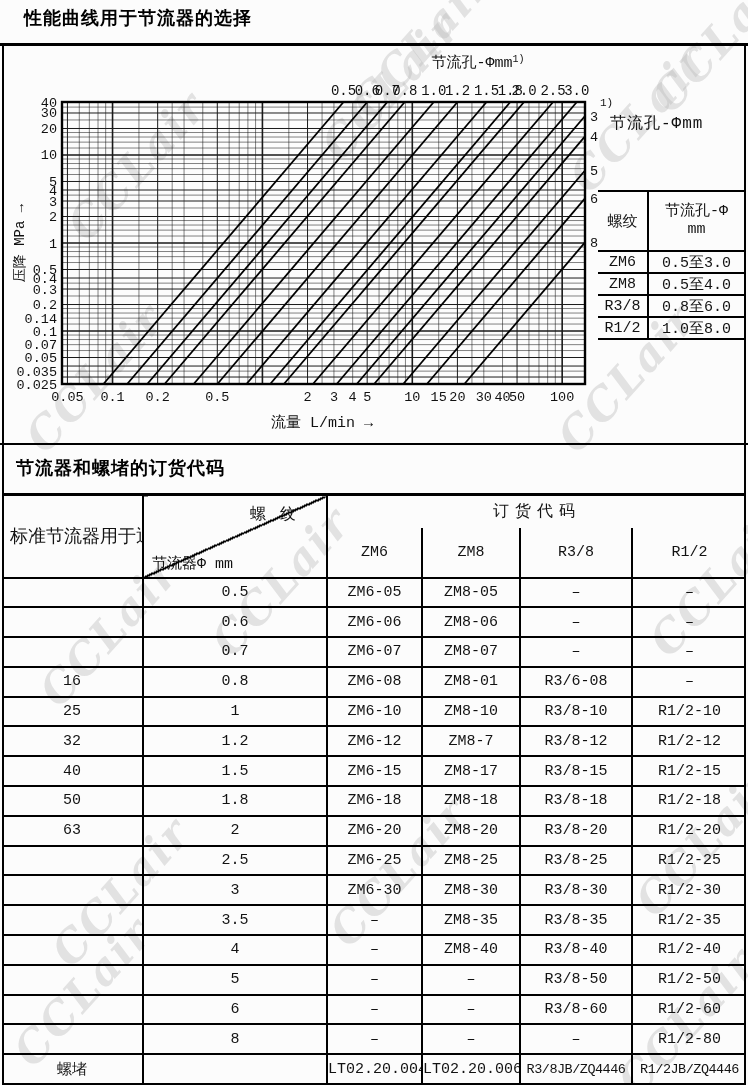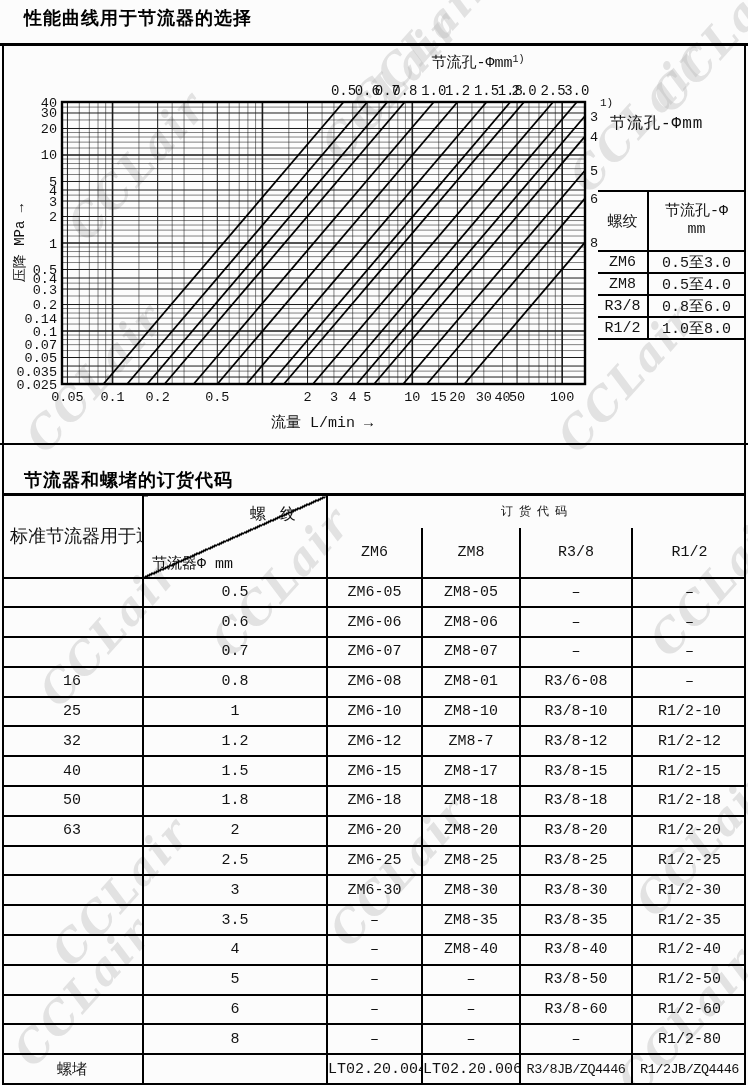--- a/index.html
+++ b/index.html
@@ -17,22 +17,22 @@
   .content { position:absolute; inset:0; z-index:1; }
   .page-title {
     position:absolute; left:24px; top:6px; font-family:"Liberation Sans",sans-serif;
     font-weight:bold; font-size:18px; color:#000; letter-spacing:1px;text-align:right;
   }
   .rule-top { position:absolute; left:0; top:43px; width:748px; height:3px; background:#000; }
   .frame-l { position:absolute; left:2px; top:43px; width:2px; height:1042px; background:#000; }
   .frame-r { position:absolute; left:744px; top:43px; width:2px; height:1042px; background:#000; }
   .divider { position:absolute; left:0; top:443px; width:748px; height:2px; background:#000; }
   .section2-title {
-    position:absolute; left:24px; top:456px; font-family:"Liberation Sans",sans-serif;
-    font-weight:bold; font-size:18px; color:#000; letter-spacing:1px;margin-top:12px;
+    position:absolute; left:16px; top:456px; font-family:"Liberation Sans",sans-serif;
+    font-weight:bold; font-size:18px; color:#000; letter-spacing:1px;
   }
   .chart-svg { position:absolute; left:0; top:43px; }
   .chart-svg text { fill:#111; font-family:"Liberation Mono","DejaVu Sans Mono",monospace; }
 
   .note { position:absolute; left:596px; top:95px; width:150px; font-size:16px; line-height:1.5; }
   .note .marker { font-size:11px; vertical-align:super; display:block; margin-left:4px; }
   .note .nline { display:block; margin-left:14px; letter-spacing:1px; }
 
   table.mini-table {
     position:absolute; left:598px; top:190px; width:146px;
@@ -48,21 +48,21 @@
     position:absolute; left:2px; top:493px; width:744px;
     border-collapse:collapse; table-layout:fixed; text-align:center; font-size:15px;
   }
   .main-table th, .main-table td {
     border:2px solid #000; font-weight:normal; padding:0; overflow:hidden; white-space:nowrap;
   }
   .main-table { border-top:3px solid #000; }
   .main-table th:first-child, .main-table td:first-child { border-left:none; }
   .main-table th:last-child, .main-table td:last-child { border-right:none; }
   .main-table tr.r1 th { border-top:none; }
-  .main-table th.codes-group { border-bottom:none; height:33px; letter-spacing:6px; font-size:12px; }
+  .main-table th.codes-group { border-bottom:none; height:33px; letter-spacing:6px; font-size:16px; }
   .main-table tr.r1 th.sub { height:50px; }
   .main-table th.size-head { font-size:18px; letter-spacing:0;padding-left:8px; }
   .main-table tbody td { height:29.8px; }
   .main-table td.small { font-size:13.5px; letter-spacing:-0.5px; }
 
   th.diag {
     position:relative;
     background:linear-gradient(to bottom right,
       transparent calc(50% - 1.1px), #000 calc(50% - 1.1px),
       #000 calc(50% + 1.1px), transparent calc(50% + 1.1px));

